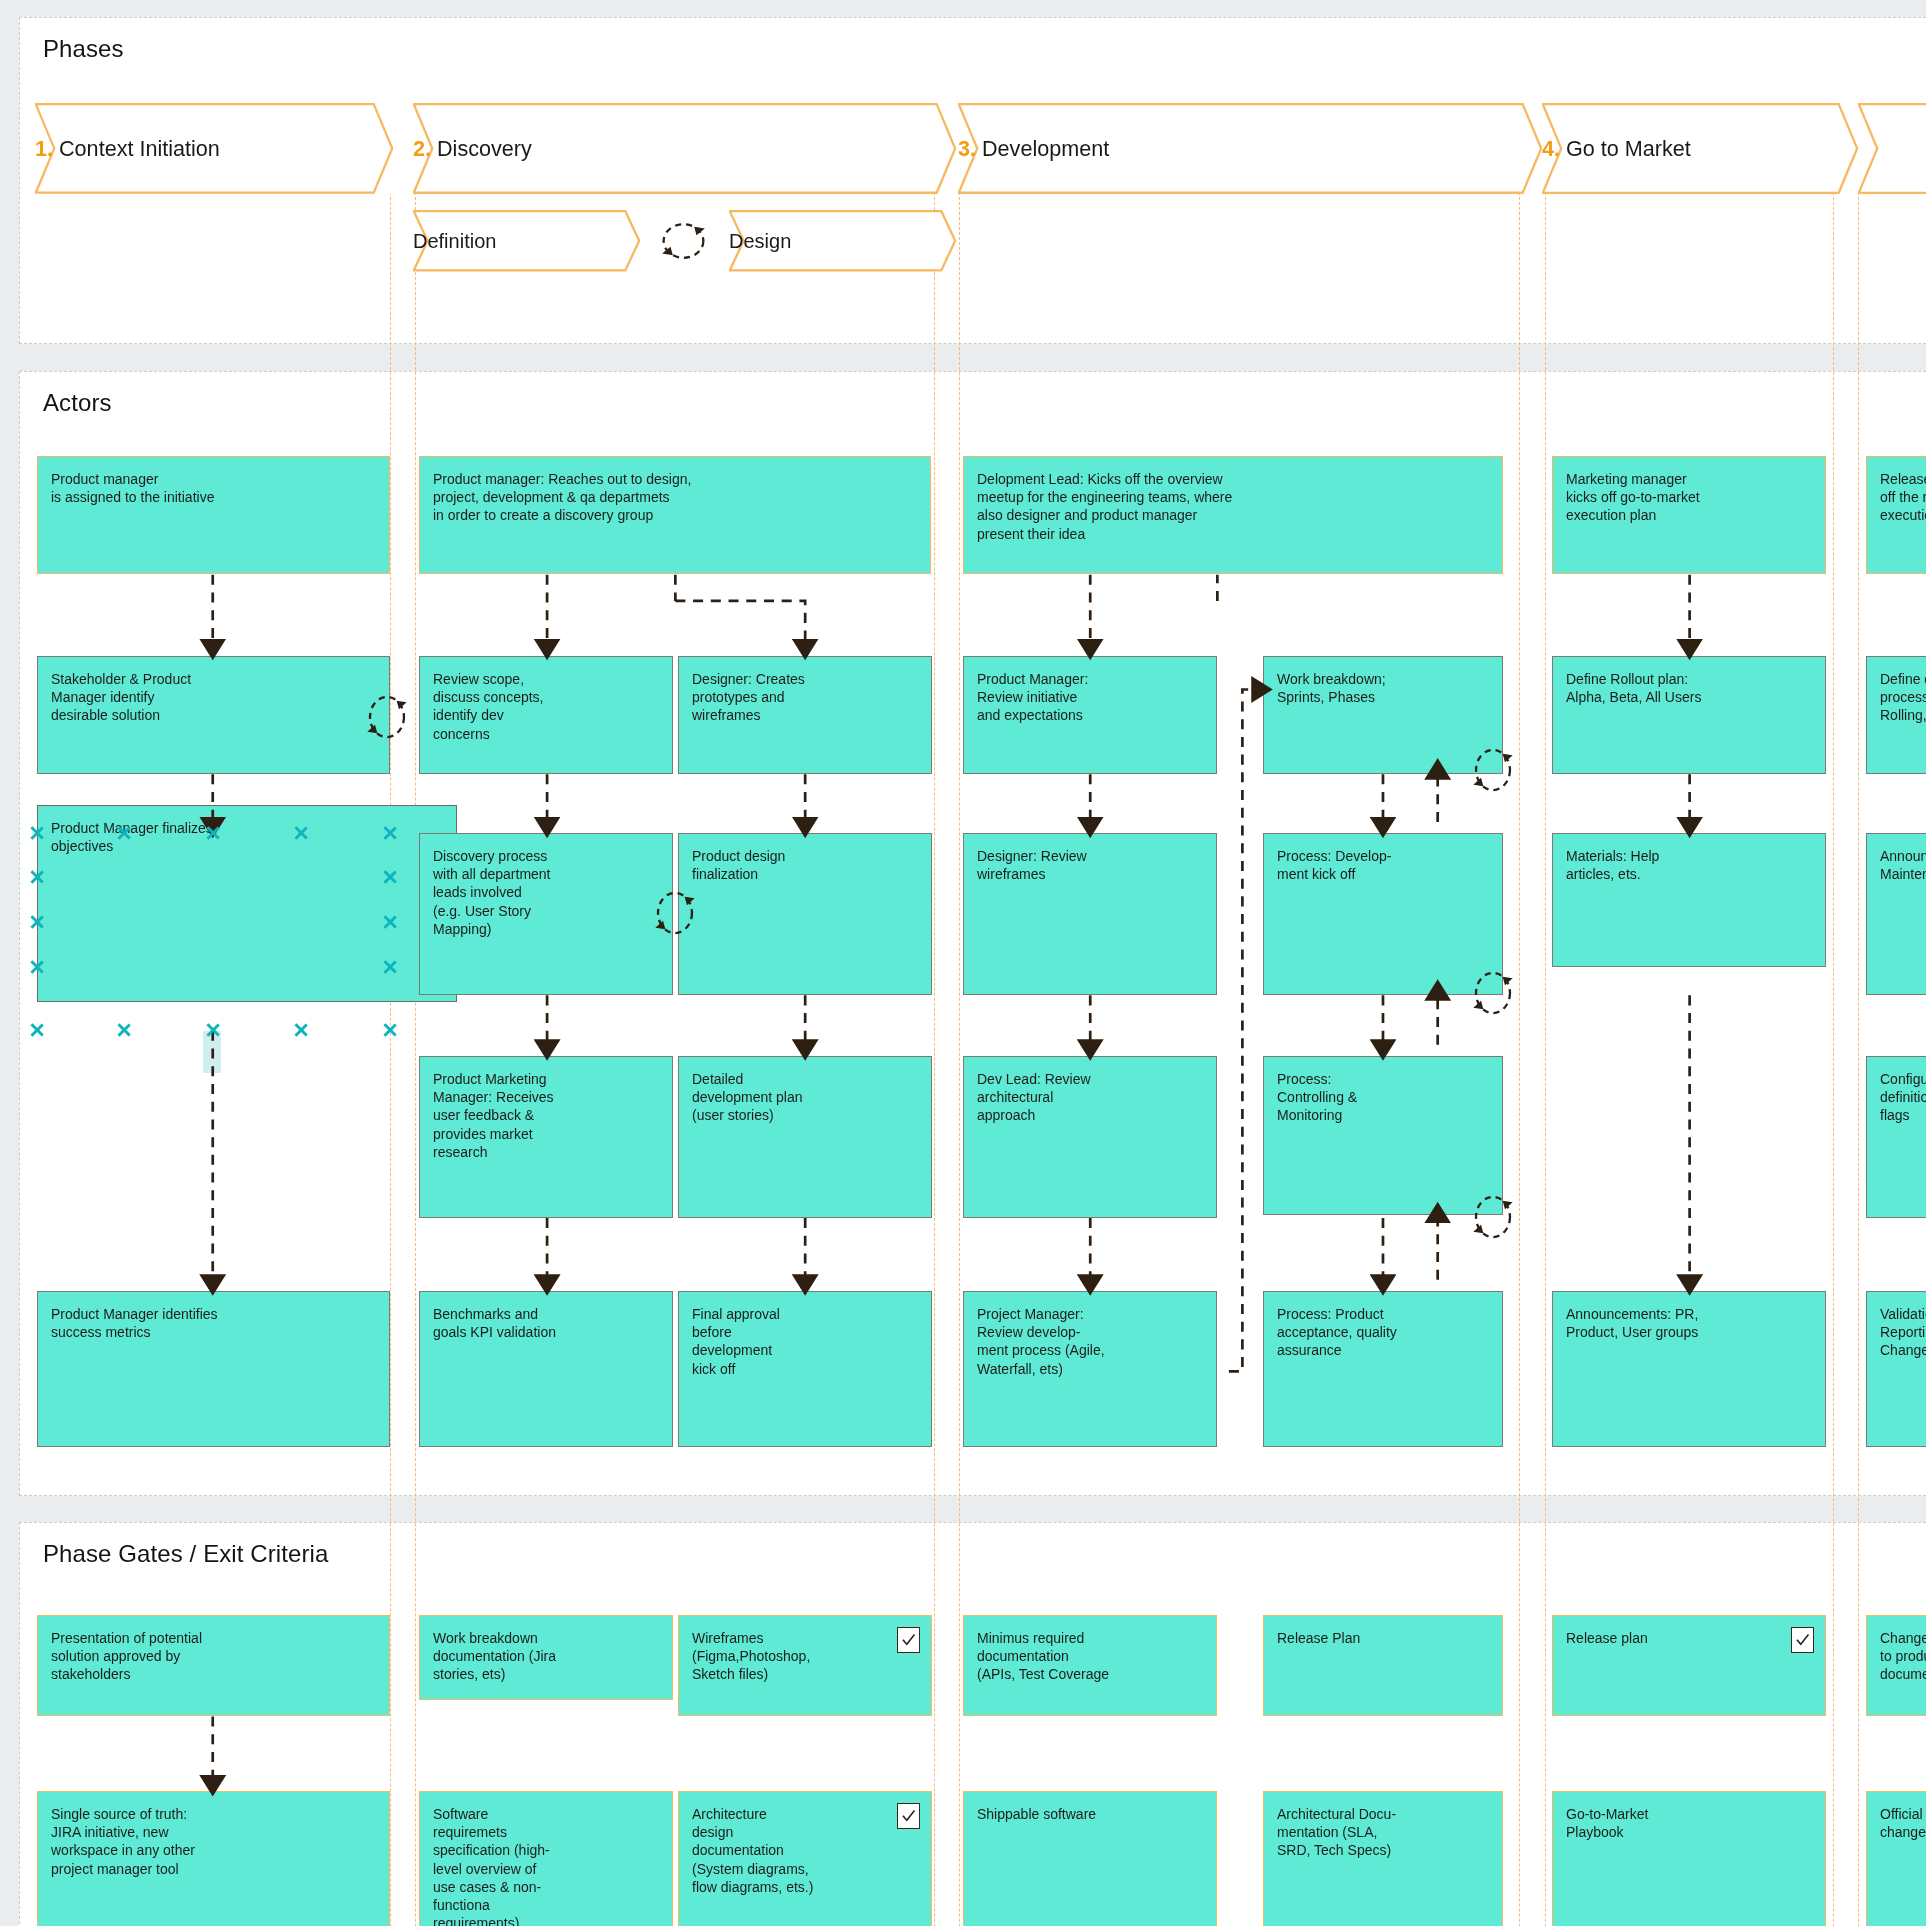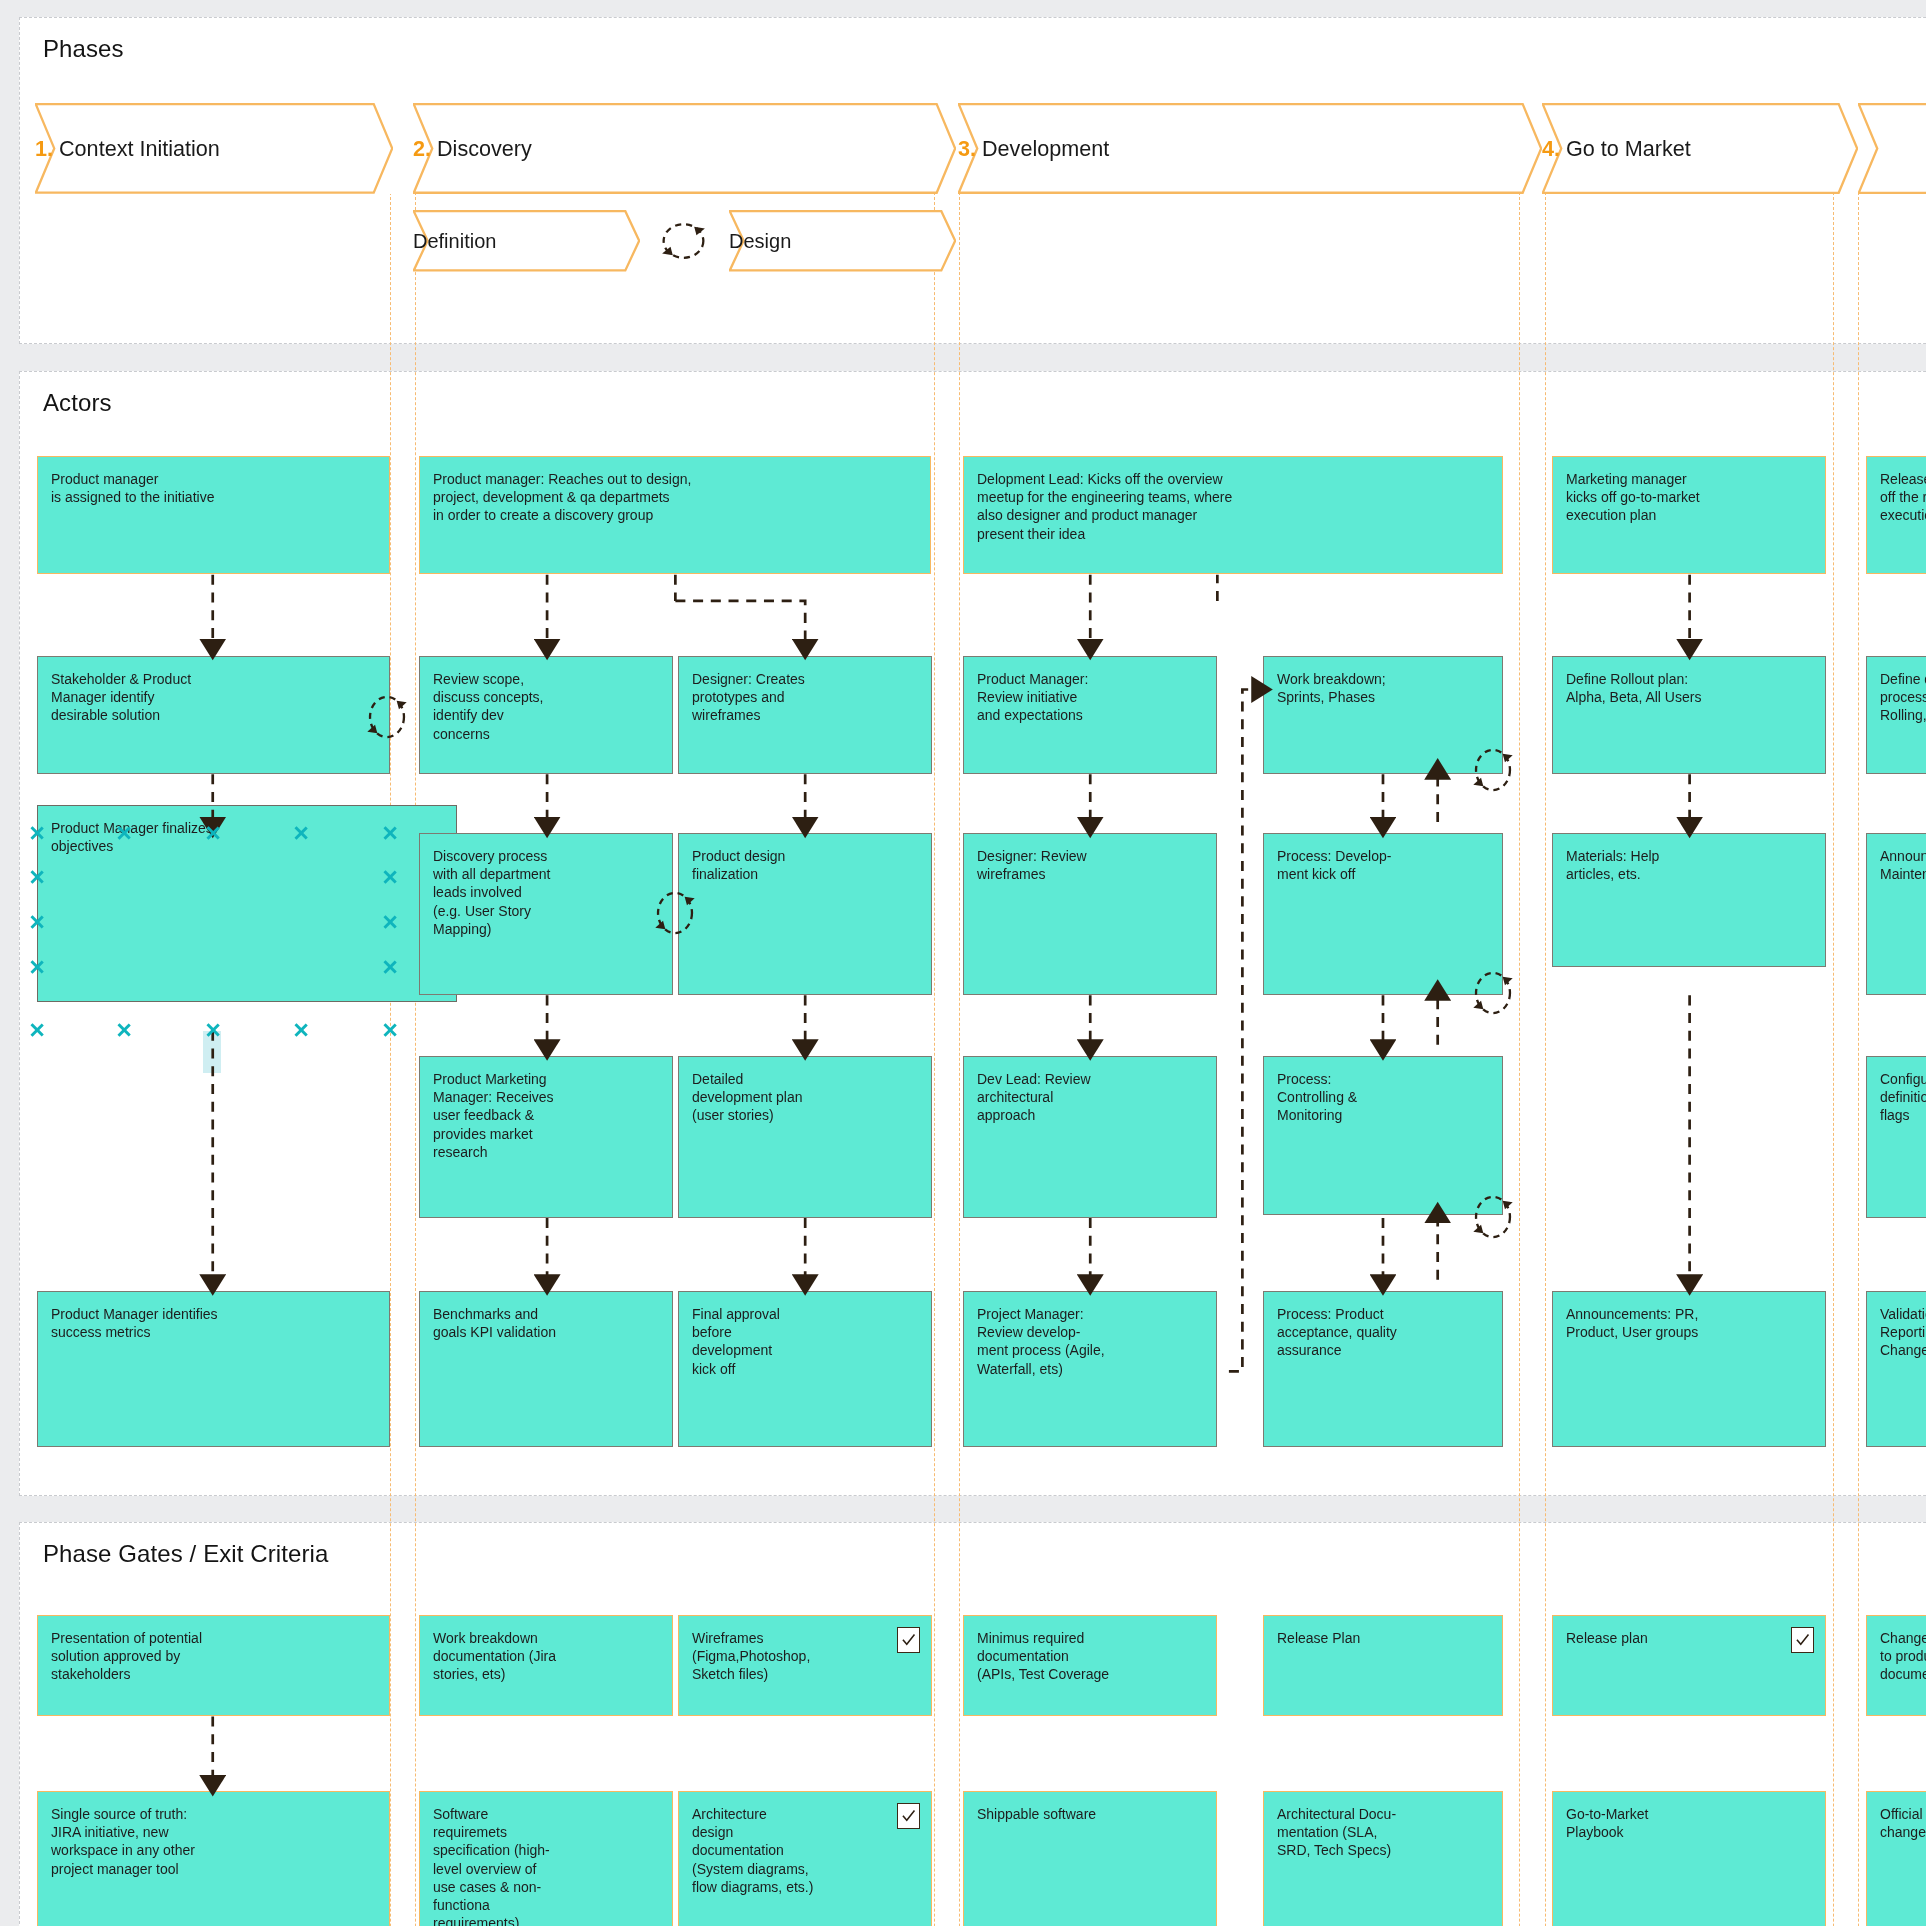--- a/index.html
+++ b/index.html
@@ -419,21 +419,21 @@
 solution approved by
 stakeholders</span>
 </div>
 <div class="node accent" style="left:37px;top:1791px;width:353px;height:234px;">
   <span class="txt">Single source of truth:
 JIRA initiative, new
 workspace in any other
 project manager tool</span>
 </div>
 
-<div class="node accent" style="left:419px;top:1615px;width:254px;height:101px;">
+<div class="node accent" style="left:419px;top:1615px;width:254px;height:85px;">
   <span class="txt">Work breakdown
 documentation (Jira
 stories, ets)</span>
 </div>
 <div class="node accent" style="left:419px;top:1791px;width:254px;height:234px;">
   <span class="txt">Software
 requiremets
 specification (high-
 level overview of
 use cases &amp; non-

